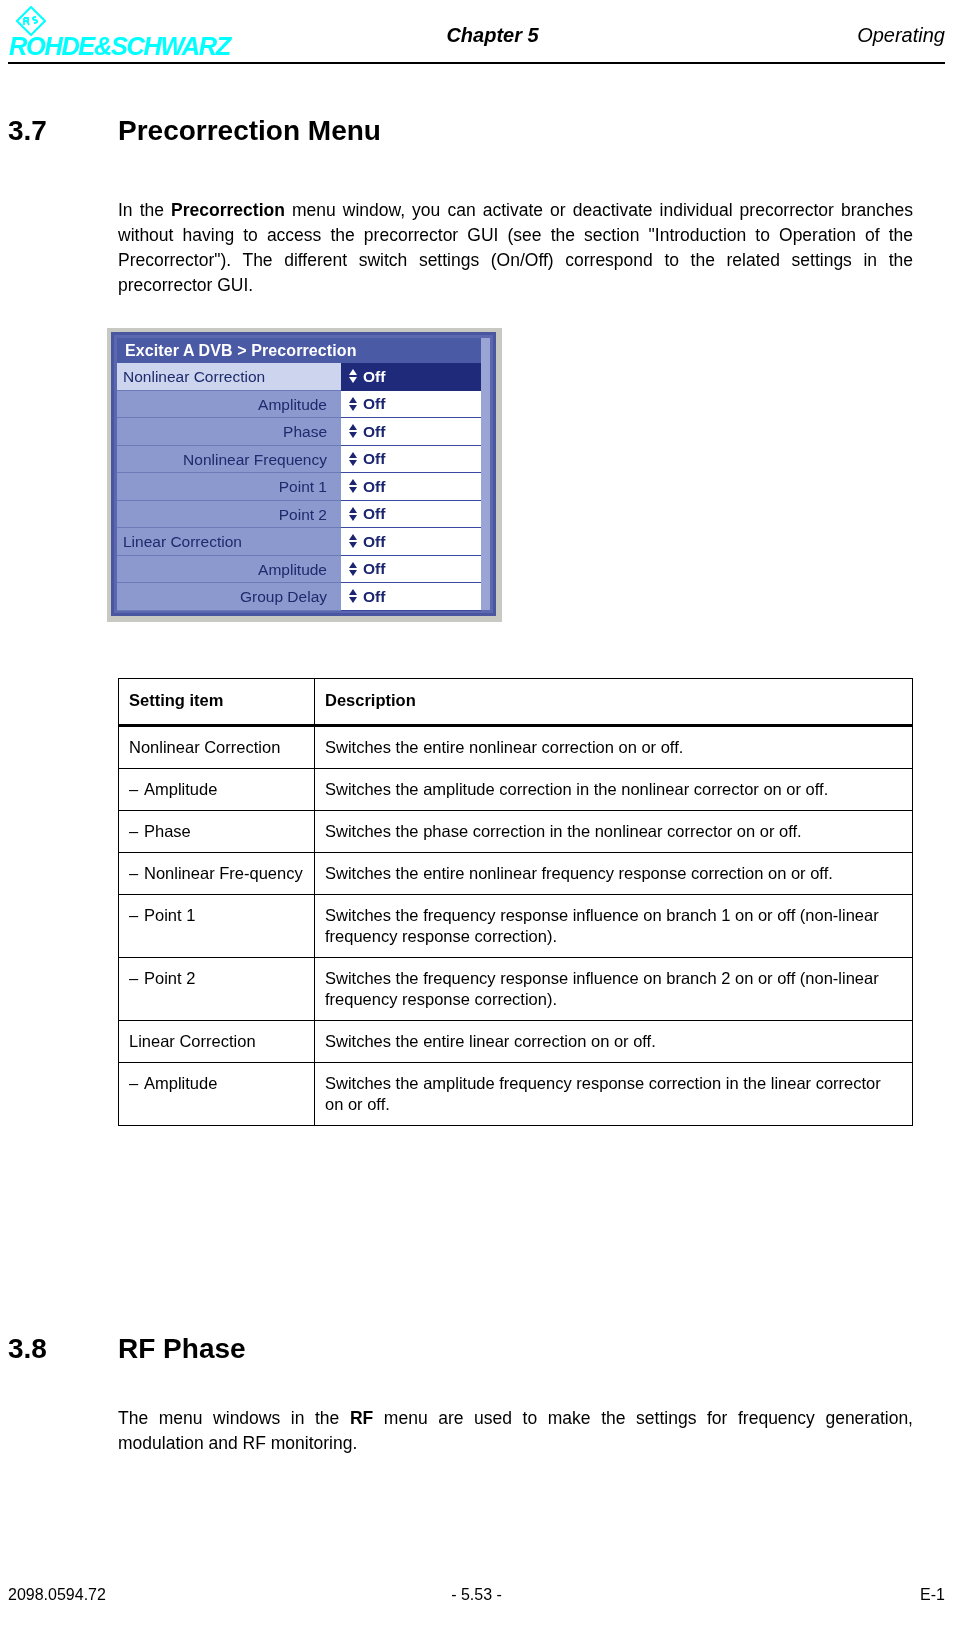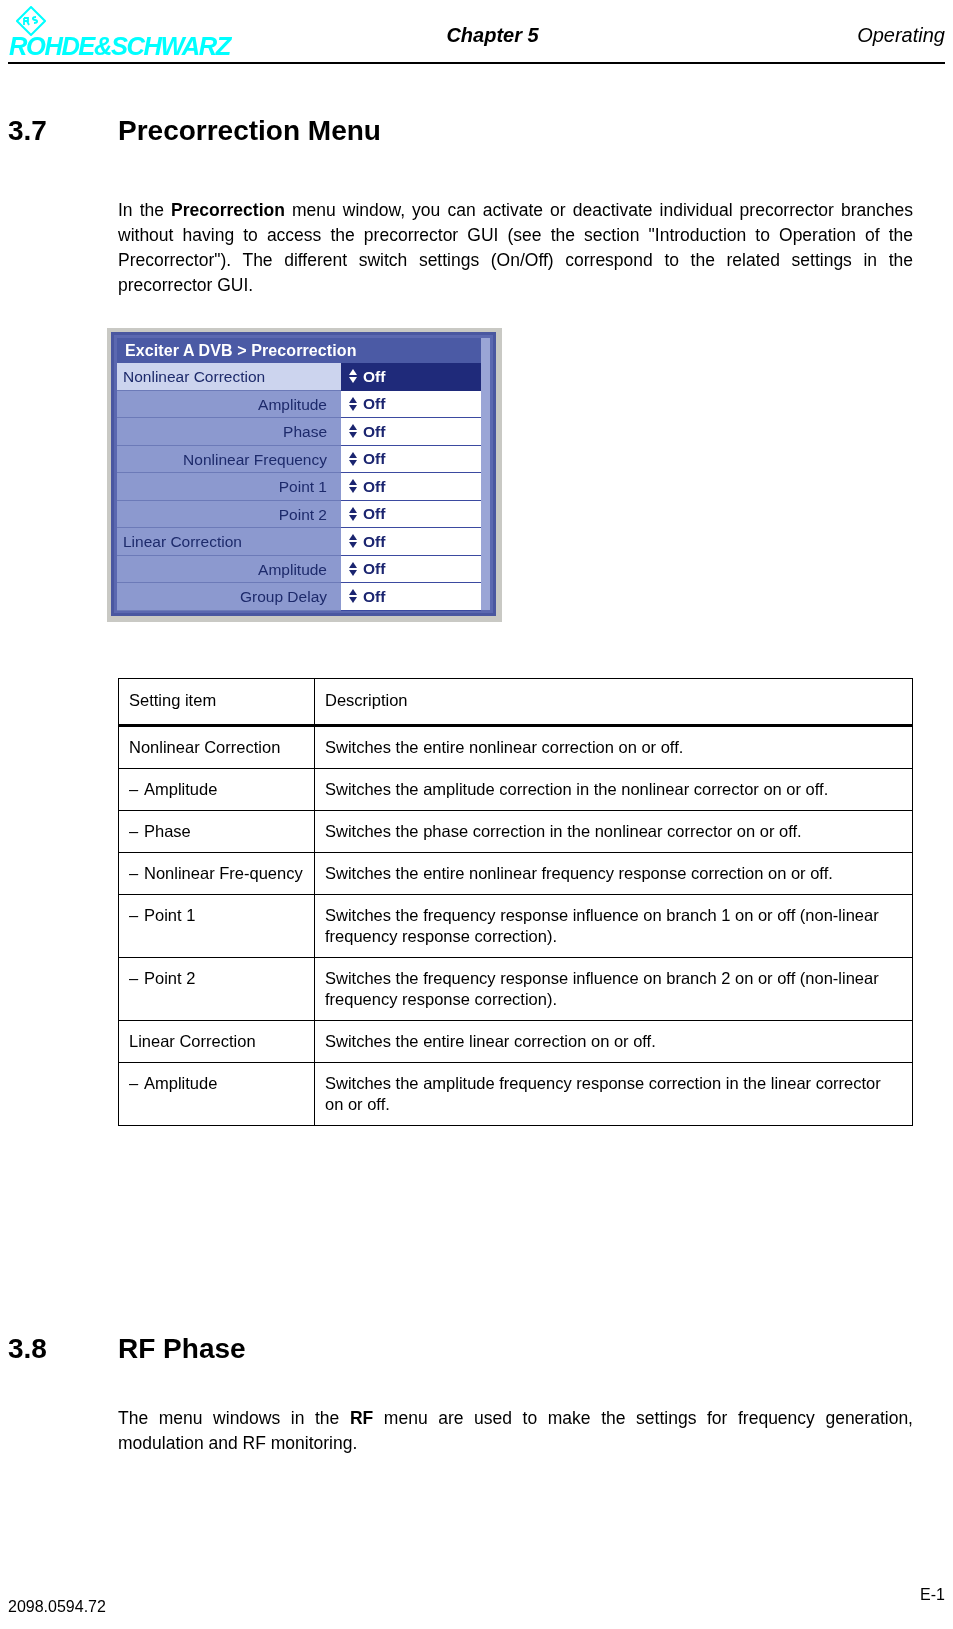--- a/index.html
+++ b/index.html
@@ -221,38 +221,38 @@
   }
   .doc-table td, .doc-table th {
     border: 1px solid #000000;
     vertical-align: top;
     padding: 10px 9px 10px 10px;
     font-weight: normal;
     text-align: left;
     line-height: 21px;
   }
   .doc-table th {
-    font-weight: normal;
+    font-weight: bold;
     padding-top: 11px;
     padding-bottom: 13px;
   }
   .doc-table thead tr th { border-bottom: 3px solid #000; }
   .doc-table td.col-item { width: 196px; box-sizing: border-box; }
   .doc-table td.col-item .dash { display: inline-block; width: 15px; }
 
   
   .page-footer {
     position: absolute;
     left: 0;
     top: 1586px;
     width: 953px;
     height: 26px;
     font-size: 16px;
   }
-  .footer-left  { position: absolute; left: 8px;  top: 12px; }
+  .footer-left  { position: absolute; left: 8px;  top: 0; }
   .footer-mid   { position: absolute; left: 0; top: 0; width: 953px; text-align: center; }
   .footer-right { position: absolute; right: 8px; top: 0; }
 </style>
 </head>
 <body>
 
 <div class="page-header">
 
   <div class="logo-block">
     <svg class="logo-diamond" viewBox="0 0 30 30" xmlns="http://www.w3.org/2000/svg">
@@ -406,14 +406,15 @@
   <span class="num">3.8</span>
   <span class="ttl">RF Phase</span>
 </div>
 
 <div class="body-par" style="left:118px; top:1406px; width:795px;">
   <span>The menu windows in the </span><b>RF</b><span> menu are used to make the settings for frequency generation, modulation and RF monitoring.</span>
 </div>
 
 <div class="page-footer">
   <div class="footer-left">2098.0594.72</div>
+  <div class="footer-mid">- 5.53 -</div>
   <div class="footer-right">E-1</div>
 </div>
 
 </body></html>

